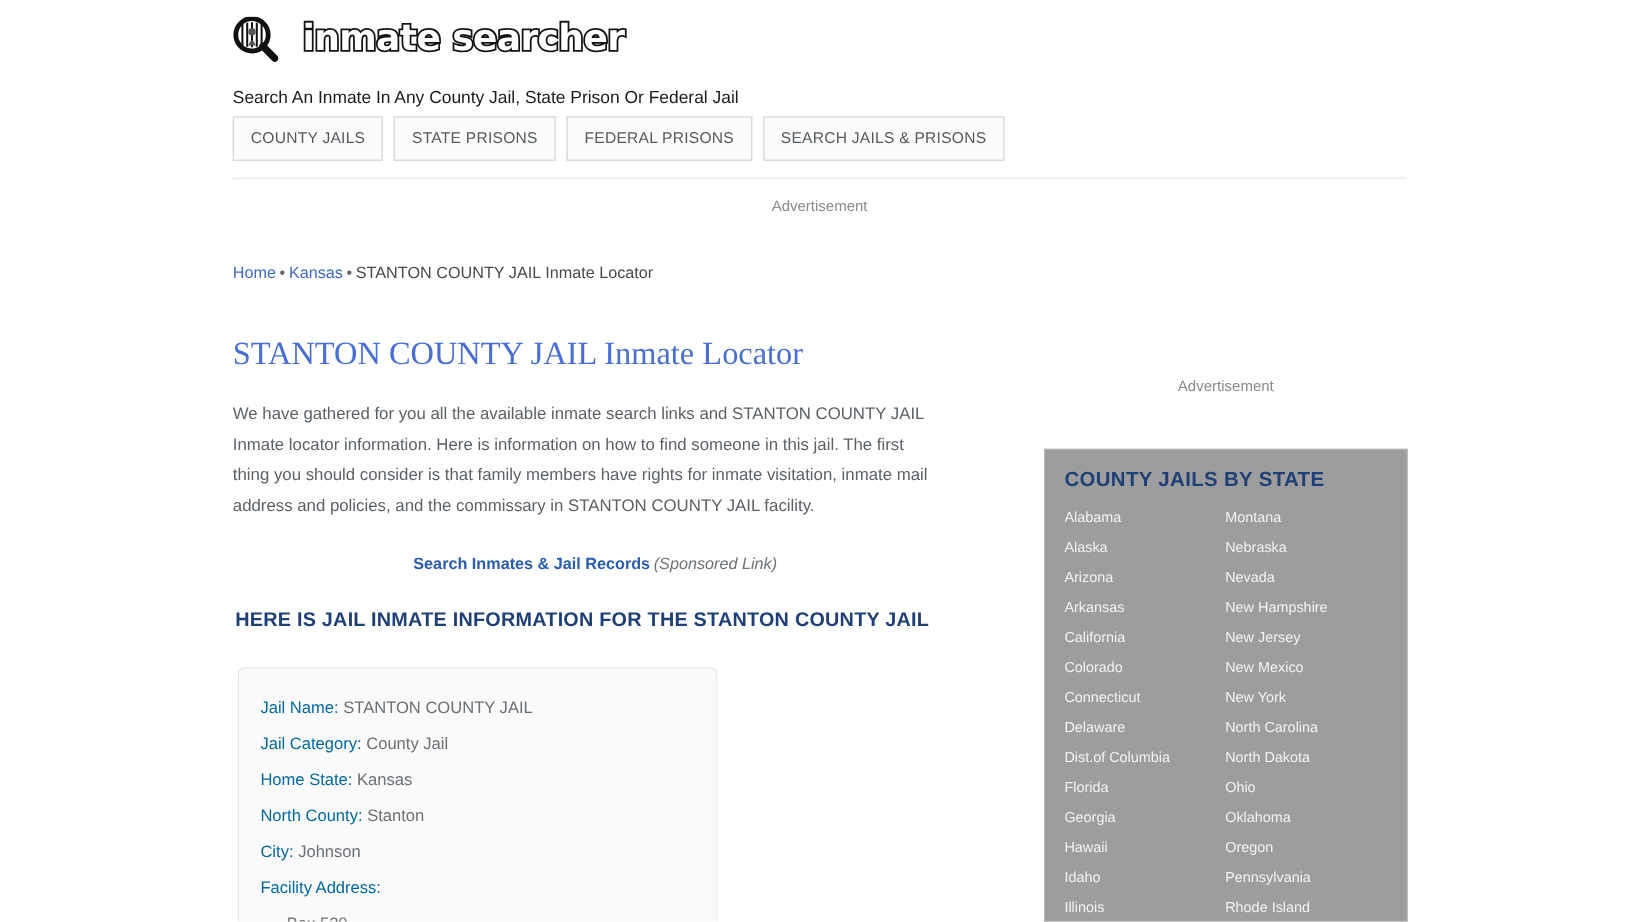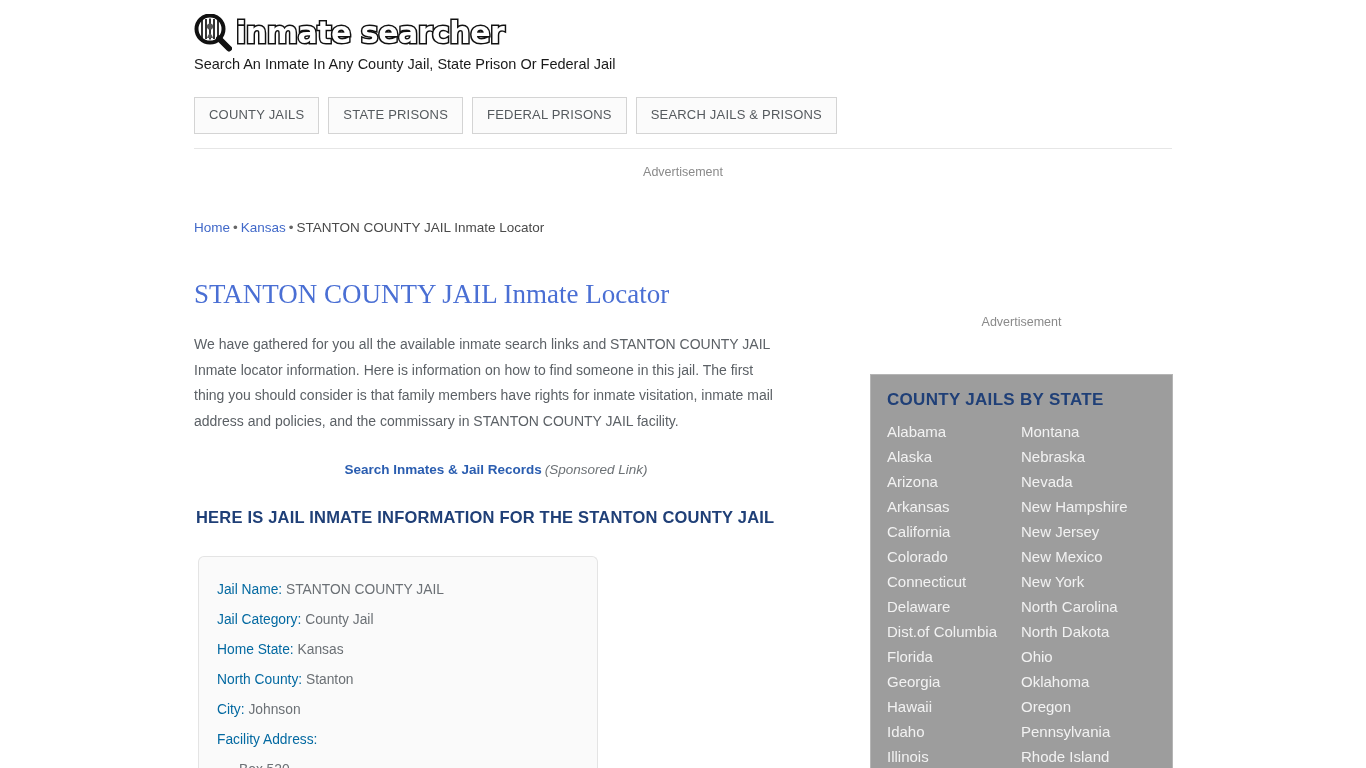--- a/index.html
+++ b/index.html
@@ -24,20 +24,21 @@
   .header {
     position: absolute;
     left: 194px;
     top: 10px;
     width: 978px;
   }
   .logo-row {
     display: flex;
     align-items: center;
     height: 46px;
+    gap: 16px;
   }
   .logo-icon {
     width: 38px;
     height: 38px;
     position: relative;
     flex: 0 0 auto;
     margin-right: 4px;
   }
   .logo-text {
     font-family: "DejaVu Sans", sans-serif;
@@ -46,21 +47,21 @@
     letter-spacing: -0.5px;
     color: #ffffff;
     -webkit-text-stroke: 3px #111111;
     paint-order: stroke fill;
     line-height: 38px;
     white-space: nowrap;
   }
   .tagline {
     font-size: 14.5px;
     color: #1a1a1a;
-    margin-top: 0;
+    margin-top: 18px;
     letter-spacing: 0px;
     white-space: nowrap;
   }
 
   
   .nav {
     position: absolute;
     left: 194px;
     top: 97px;
     display: flex;
@@ -220,21 +221,21 @@
   }
   .state-cols {
     display: flex;
   }
   .state-col {
     width: 134px;
   }
   .state-col a {
     display: block;
     color: #f2f2f2;
-    font-size: 15px;
+    font-size: 12px;
     line-height: 25px;
     text-decoration: none;
     white-space: nowrap;
   }
 </style>
 </head>
 <body>
 
 <div class="page">
 

